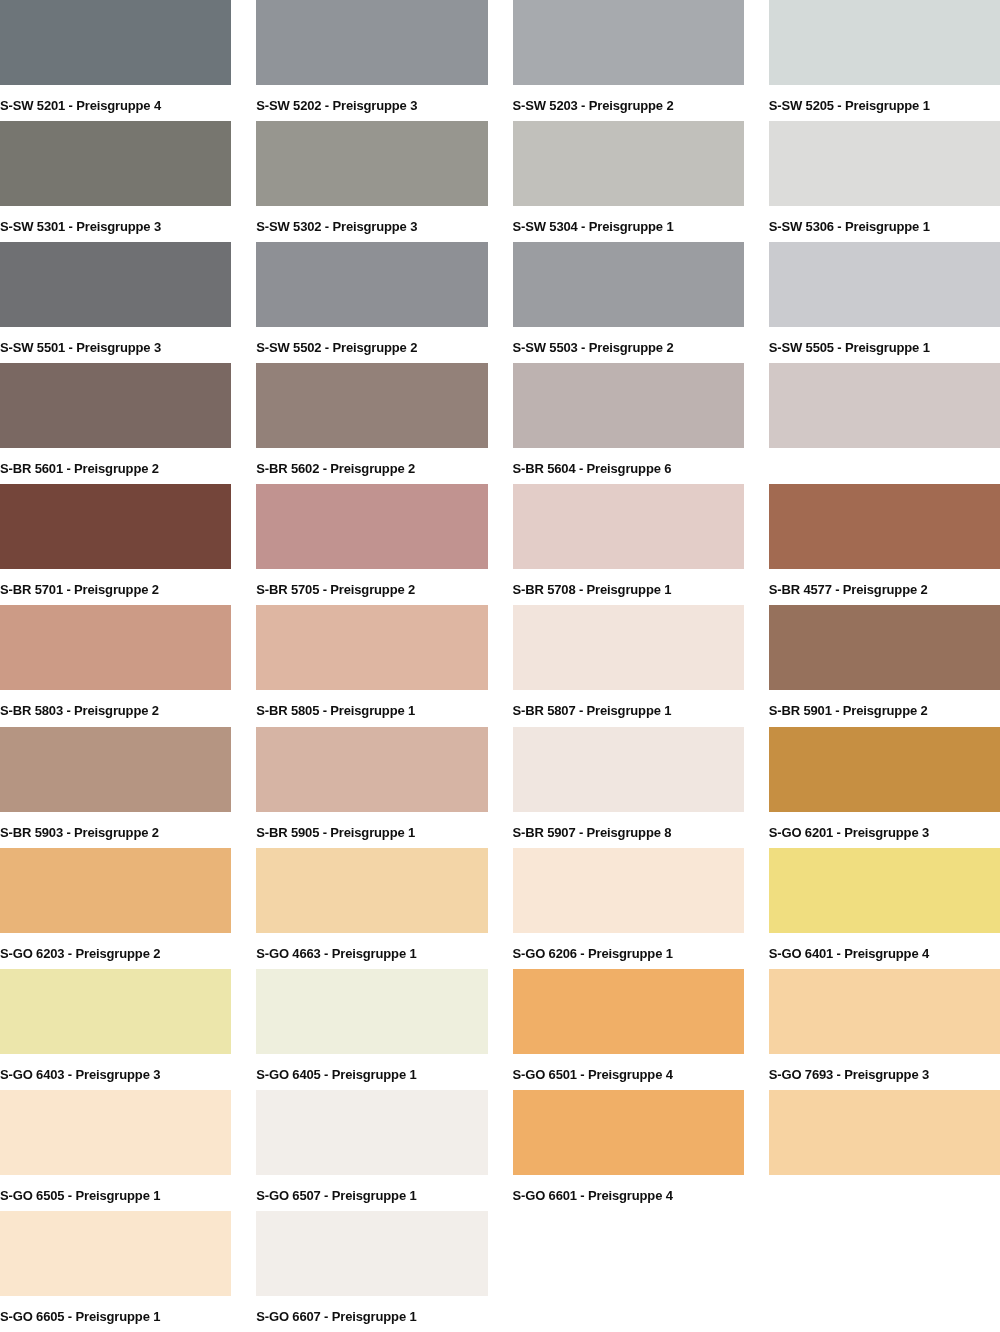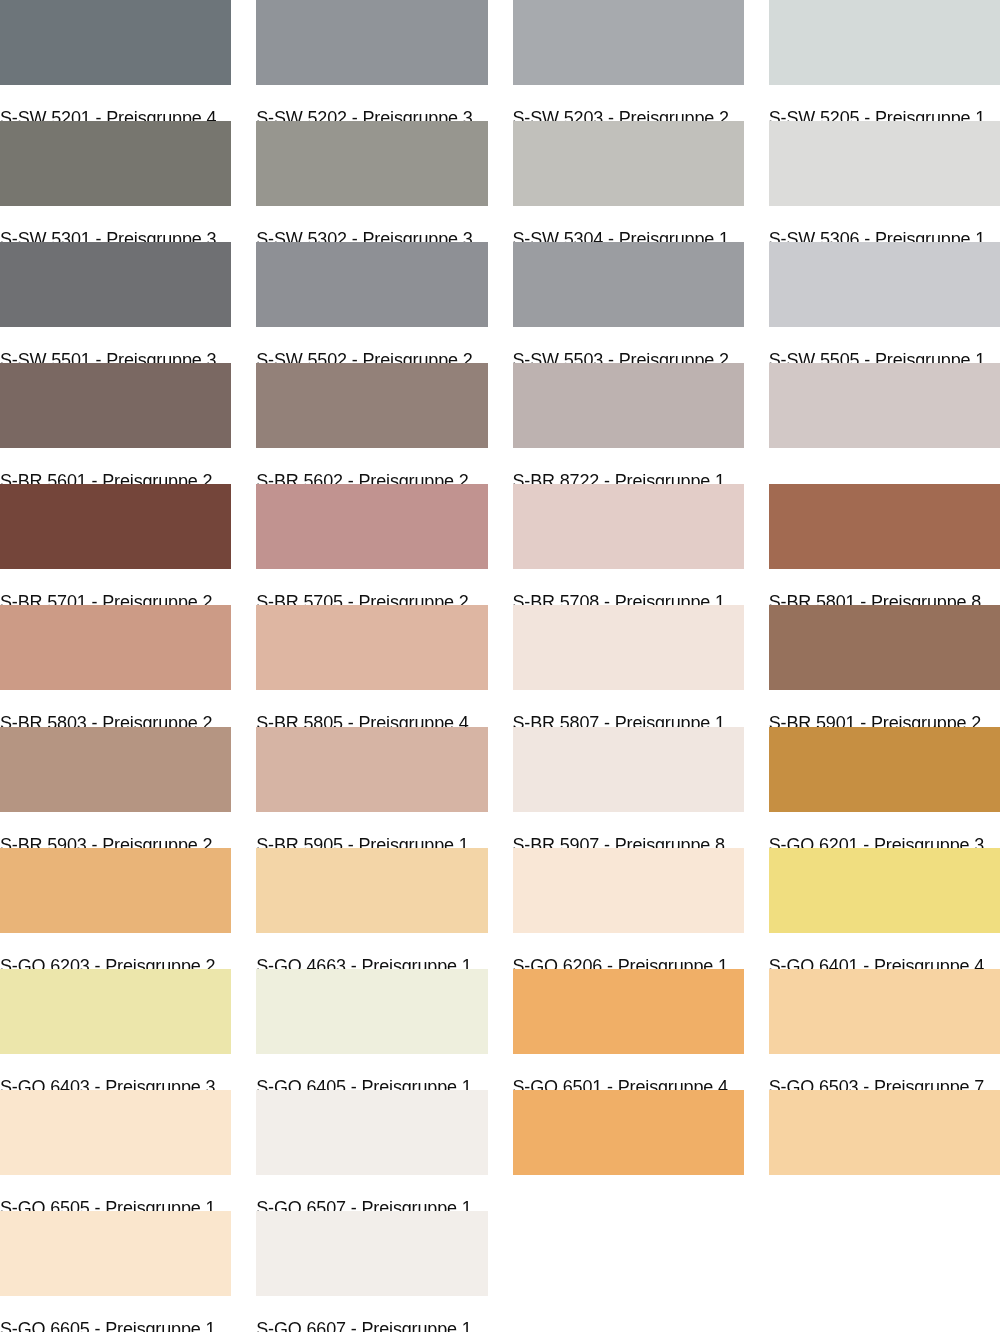--- a/index.html
+++ b/index.html
@@ -29,26 +29,26 @@
     flex-direction: column;
     justify-content: flex-start;
     overflow: hidden;
   }
   .swatch-chip {
     width: 100%;
     height: 85px;
     flex: 0 0 85px;
   }
   .swatch-label {
-    font-size: 18px;
-    font-weight: normal;
+    font-size: 13px;
+    font-weight: bold;
     color: #0f0f0f;
     letter-spacing: -0.15px;
     line-height: 1;
-    padding-top: 24px;
+    padding-top: 14px;
     white-space: nowrap;
   }
 </style>
 </head>
 <body>
 
 <div id="swatch-grid">
     <div class="swatch-cell">
       <div class="swatch-chip" style="background-color: rgb(109, 117, 122);"></div>
       <div class="swatch-label">S-SW 5201 - Preisgruppe 4</div>
@@ -100,48 +100,48 @@
     <div class="swatch-cell">
       <div class="swatch-chip" style="background-color: rgb(122, 104, 98);"></div>
       <div class="swatch-label">S-BR 5601 - Preisgruppe 2</div>
     </div>
     <div class="swatch-cell">
       <div class="swatch-chip" style="background-color: rgb(147, 129, 121);"></div>
       <div class="swatch-label">S-BR 5602 - Preisgruppe 2</div>
     </div>
     <div class="swatch-cell">
       <div class="swatch-chip" style="background-color: rgb(189, 178, 176);"></div>
-      <div class="swatch-label">S-BR 8722 - Preisgruppe 1</div>
+      <div class="swatch-label">S-BR 5604 - Preisgruppe 6</div>
     </div>
     <div class="swatch-cell">
       <div class="swatch-chip" style="background-color: rgb(210, 200, 198);"></div>
     </div>
     <div class="swatch-cell">
       <div class="swatch-chip" style="background-color: rgb(116, 69, 58);"></div>
       <div class="swatch-label">S-BR 5701 - Preisgruppe 2</div>
     </div>
     <div class="swatch-cell">
       <div class="swatch-chip" style="background-color: rgb(193, 147, 144);"></div>
       <div class="swatch-label">S-BR 5705 - Preisgruppe 2</div>
     </div>
     <div class="swatch-cell">
       <div class="swatch-chip" style="background-color: rgb(227, 205, 200);"></div>
       <div class="swatch-label">S-BR 5708 - Preisgruppe 1</div>
     </div>
     <div class="swatch-cell">
       <div class="swatch-chip" style="background-color: rgb(162, 106, 81);"></div>
-      <div class="swatch-label">S-BR 5801 - Preisgruppe 8</div>
+      <div class="swatch-label">S-BR 4577 - Preisgruppe 2</div>
     </div>
     <div class="swatch-cell">
       <div class="swatch-chip" style="background-color: rgb(204, 155, 134);"></div>
       <div class="swatch-label">S-BR 5803 - Preisgruppe 2</div>
     </div>
     <div class="swatch-cell">
       <div class="swatch-chip" style="background-color: rgb(222, 182, 162);"></div>
-      <div class="swatch-label">S-BR 5805 - Preisgruppe 4</div>
+      <div class="swatch-label">S-BR 5805 - Preisgruppe 1</div>
     </div>
     <div class="swatch-cell">
       <div class="swatch-chip" style="background-color: rgb(242, 228, 220);"></div>
       <div class="swatch-label">S-BR 5807 - Preisgruppe 1</div>
     </div>
     <div class="swatch-cell">
       <div class="swatch-chip" style="background-color: rgb(150, 113, 92);"></div>
       <div class="swatch-label">S-BR 5901 - Preisgruppe 2</div>
     </div>
     <div class="swatch-cell">
@@ -183,32 +183,33 @@
     <div class="swatch-cell">
       <div class="swatch-chip" style="background-color: rgb(238, 239, 221);"></div>
       <div class="swatch-label">S-GO 6405 - Preisgruppe 1</div>
     </div>
     <div class="swatch-cell">
       <div class="swatch-chip" style="background-color: rgb(240, 175, 103);"></div>
       <div class="swatch-label">S-GO 6501 - Preisgruppe 4</div>
     </div>
     <div class="swatch-cell">
       <div class="swatch-chip" style="background-color: rgb(247, 211, 162);"></div>
-      <div class="swatch-label">S-GO 6503 - Preisgruppe 7</div>
+      <div class="swatch-label">S-GO 7693 - Preisgruppe 3</div>
     </div>
     <div class="swatch-cell">
       <div class="swatch-chip" style="background-color: rgb(250, 230, 205);"></div>
       <div class="swatch-label">S-GO 6505 - Preisgruppe 1</div>
     </div>
     <div class="swatch-cell">
       <div class="swatch-chip" style="background-color: rgb(242, 238, 234);"></div>
       <div class="swatch-label">S-GO 6507 - Preisgruppe 1</div>
     </div>
     <div class="swatch-cell">
       <div class="swatch-chip" style="background-color: rgb(240, 175, 103);"></div>
+      <div class="swatch-label">S-GO 6601 - Preisgruppe 4</div>
     </div>
     <div class="swatch-cell">
       <div class="swatch-chip" style="background-color: rgb(247, 211, 162);"></div>
     </div>
     <div class="swatch-cell">
       <div class="swatch-chip" style="background-color: rgb(250, 230, 205);"></div>
       <div class="swatch-label">S-GO 6605 - Preisgruppe 1</div>
     </div>
     <div class="swatch-cell">
       <div class="swatch-chip" style="background-color: rgb(242, 238, 234);"></div>

